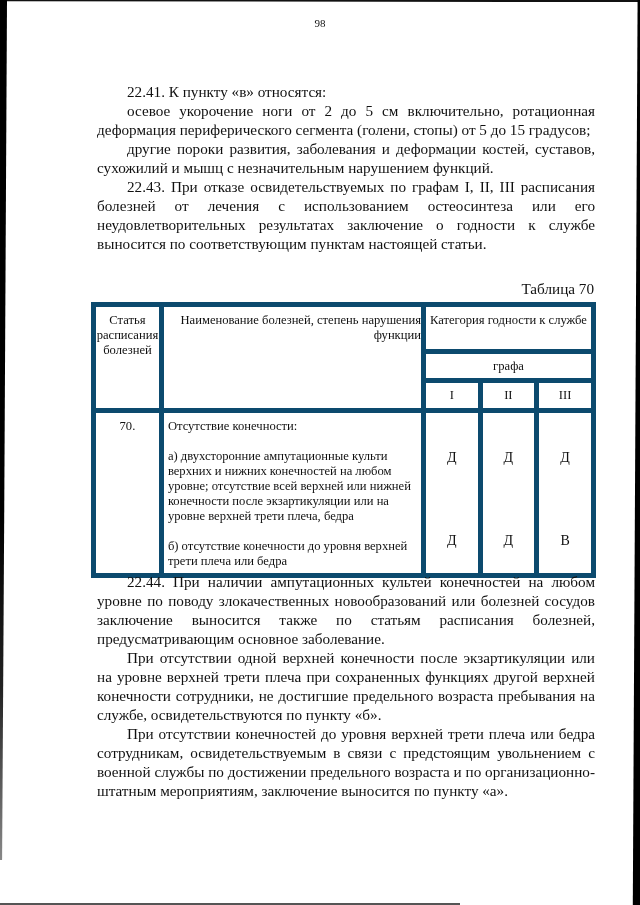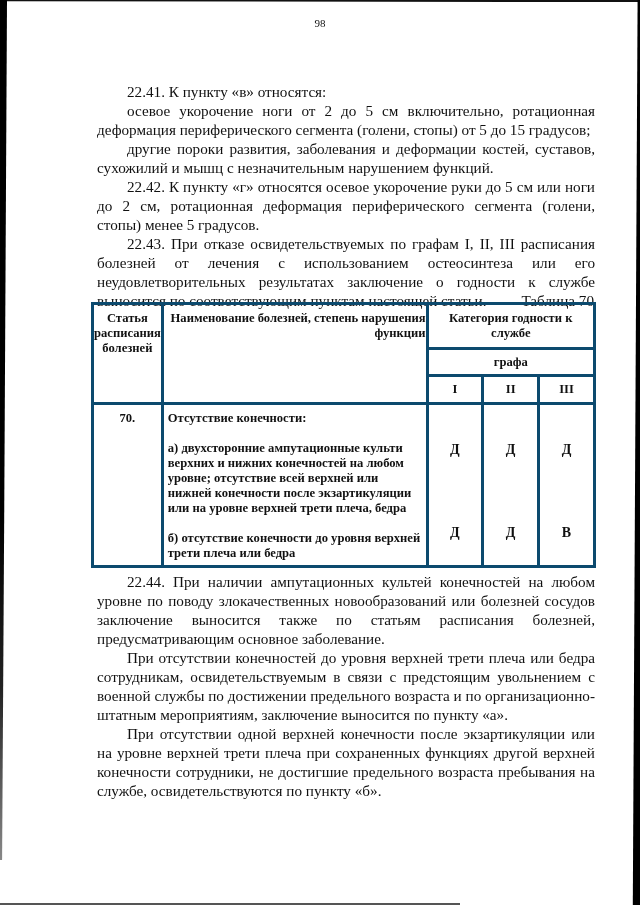--- a/index.html
+++ b/index.html
@@ -26,28 +26,28 @@
     }
     .page-number {
       position: absolute; top: 17px; left: 0; width: 640px; text-align: center;
       font-size: 11px;
     }
     .text-block {
       position: absolute; left: 97px; width: 498px; font-size: 15.2px; line-height: 19px;
     }
     .para { margin: 0; text-align: justify; text-indent: 30px; }
     .table-caption {
-      position: absolute; top: 280px; right: 46px; font-size: 15.2px; margin-top: 12px;
+      position: absolute; top: 280px; right: 46px; font-size: 15.2px;
     }
     table.disease-table {
       position: absolute; left: 91px; top: 302px; width: 505px;
       border-collapse: collapse; font-size: 12.6px; line-height: 15px;
     }
     table.disease-table td, table.disease-table th {
-      border: 3px solid #0c4a6e; padding: 0; font-weight: bold; vertical-align: top;
+      border: 5px solid #0c4a6e; padding: 0; font-weight: normal; vertical-align: top;
     }
     .h-col1 { width: 63px; text-align: center; padding-top: 6px !important; height: 88px; }
     .h-col2 { width: 272px; text-align: right; padding-top: 6px !important; }
     .h-cat { height: 36px; padding-top: 6px !important; }
     .h-grafa { text-align: center; height: 24px; vertical-align: middle !important; margin-top: 48px; }
     .h-num { width: 55px; text-align: center; height: 25px; vertical-align: middle !important; }
     .b-num { text-align: center; padding-top: 6px !important; }
     .b-desc { padding: 6px 3px 4px 4px !important; margin-top: 12px; }
     .b-desc p { margin: 0; }
     .b-desc p + p { margin-top: 15px; }
@@ -63,21 +63,20 @@
 <div class="edge-left"></div>
 <div class="edge-right"></div>
 <div class="edge-bottom"></div>
 
 <div class="page-number">98</div>
 
 <div class="text-block" style="top:55px;margin-top:27px;">
   <p class="para">22.41. К пункту «в» относятся:</p>
   <p class="para">осевое укорочение ноги от 2 до 5 см включительно, ротационная деформация периферического сегмента (голени, стопы) от 5 до 15 градусов;</p>
   <p class="para">другие пороки развития, заболевания и деформации костей, суставов, сухожилий и мышц с незначительным нарушением функций.</p>
-  <p class="para">22.42. К пункту «г» относятся осевое укорочение руки до 5 см или ноги до 2 см, ротационная деформация периферического сегмента (голени, стопы) менее 5 градусов.</p>
   <p class="para">22.43. При отказе освидетельствуемых по графам I, II, III расписания болезней от лечения с использованием остеосинтеза или его неудовлетворительных результатах заключение о годности к службе выносится по соответствующим пунктам настоящей статьи.</p>
 </div>
 
 <div class="table-caption">Таблица 70</div>
 
 <table class="disease-table">
   <tbody>
       <tr>
     <th class="h-col1" rowspan="3">Статья расписания болезней</th>
     <th class="h-col2" rowspan="3">Наименование болезней, степень нарушения функции</th>
@@ -109,15 +108,15 @@
     <td class="b-cat">
       <span class="cat-val cat-a">Д</span>
       <span class="cat-val cat-b">В</span>
     </td>
   </tr>
 </tbody>
   </table>
 
 <div class="text-block" style="top:572px;">
   <p class="para">22.44. При наличии ампутационных культей конечностей на любом уровне по поводу злокачественных новообразований или болезней сосудов заключение выносится также по статьям расписания болезней, предусматривающим основное заболевание.</p>
+  <p class="para">При отсутствии одной верхней конечности после экзартикуляции или на уровне верхней трети плеча при сохраненных функциях другой верхней конечности сотрудники, не достигшие предельного возраста пребывания на службе, освидетельствуются по пункту «б».</p>
   <p class="para">При отсутствии конечностей до уровня верхней трети плеча или бедра сотрудникам, освидетельствуемым в связи с предстоящим увольнением с военной службы по достижении предельного возраста и по организационно-штатным мероприятиям, заключение выносится по пункту «а».</p>
-  <p class="para">При отсутствии одной верхней конечности после экзартикуляции или на уровне верхней трети плеча при сохраненных функциях другой верхней конечности сотрудники, не достигшие предельного возраста пребывания на службе, освидетельствуются по пункту «б».</p>
 </div>
 
 </body></html>

